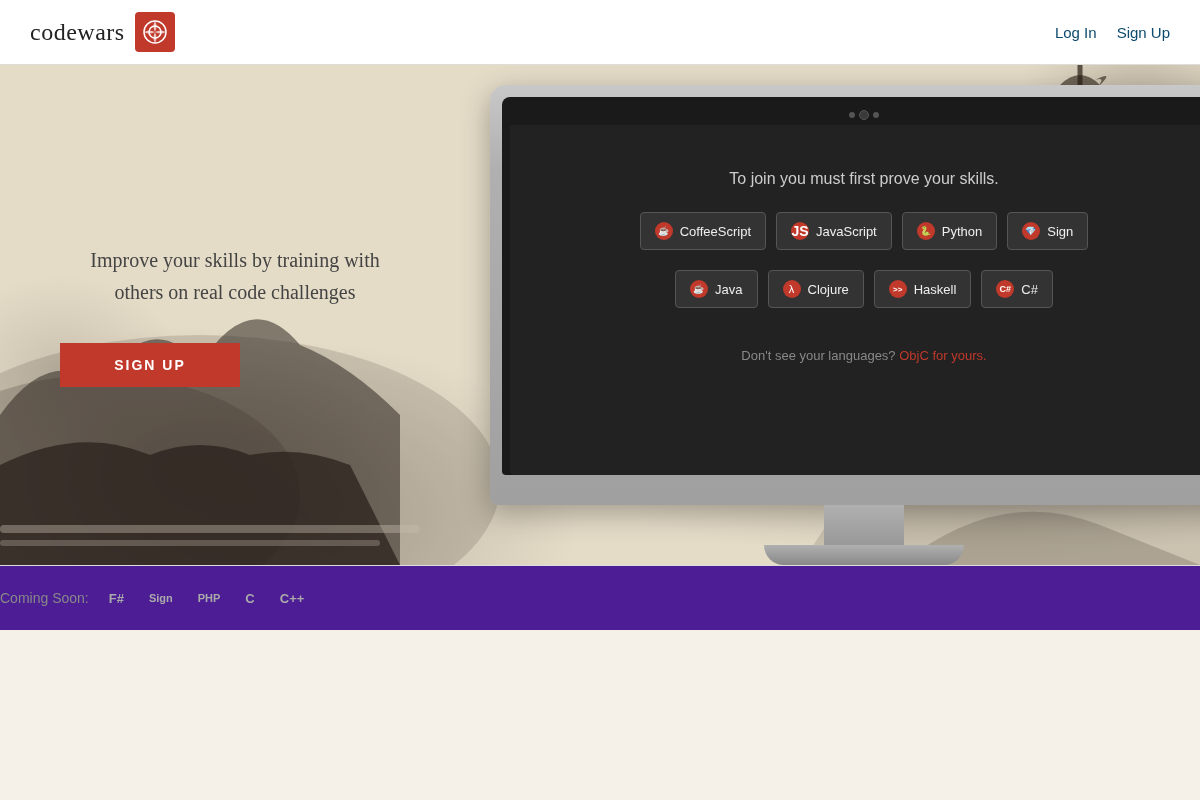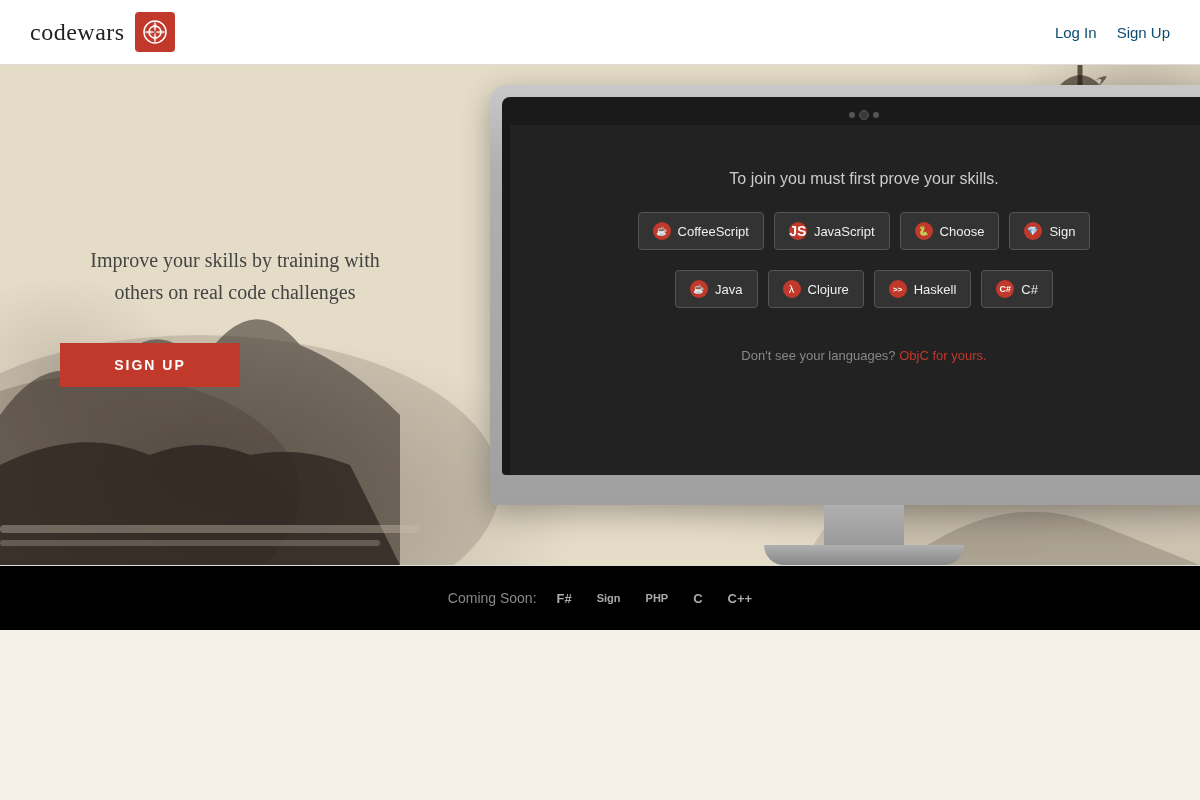--- a/index.html
+++ b/index.html
@@ -232,24 +232,24 @@
       width: 200px;
       height: 20px;
       background: linear-gradient(180deg, #b0b0b0 0%, #888 100%);
       margin: 0 auto;
       border-radius: 0 0 40px 40px;
     }
 
     
     .coming-soon {
       height: 65px;
-      background: #000000;
-      display: flex;
-      align-items: center;
-      justify-content: center;
+      background: #4c1d95;
+      display: flex;
+      align-items: center;
+      justify-content: flex-start;
       gap: 20px;
       border-top: 1px solid #ddd;
     }
     .coming-soon-label {
       font-size: 14px;
       color: #888;
       font-family: Arial, sans-serif;
     }
     .coming-soon-langs {
       display: flex;
@@ -345,21 +345,21 @@
                 <a href="#" class="lang-btn">
                   <span class="lang-icon">☕</span>
                   <span>CoffeeScript</span>
                 </a>
                 <a href="#" class="lang-btn">
                   <span class="lang-icon" style="font-size:14px;font-weight:bold;">JS</span>
                   <span>JavaScript</span>
                 </a>
                 <a href="#" class="lang-btn">
                   <span class="lang-icon">🐍</span>
-                  <span>Choose</span>
+                  <span>Python</span>
                 </a>
                 <a href="#" class="lang-btn">
                   <span class="lang-icon">💎</span>
                   <span>Sign</span>
                 </a>
               </div>
               <div class="lang-buttons">
                 <a href="#" class="lang-btn">
                   <span class="lang-icon">☕</span>
                   <span>Java</span>

